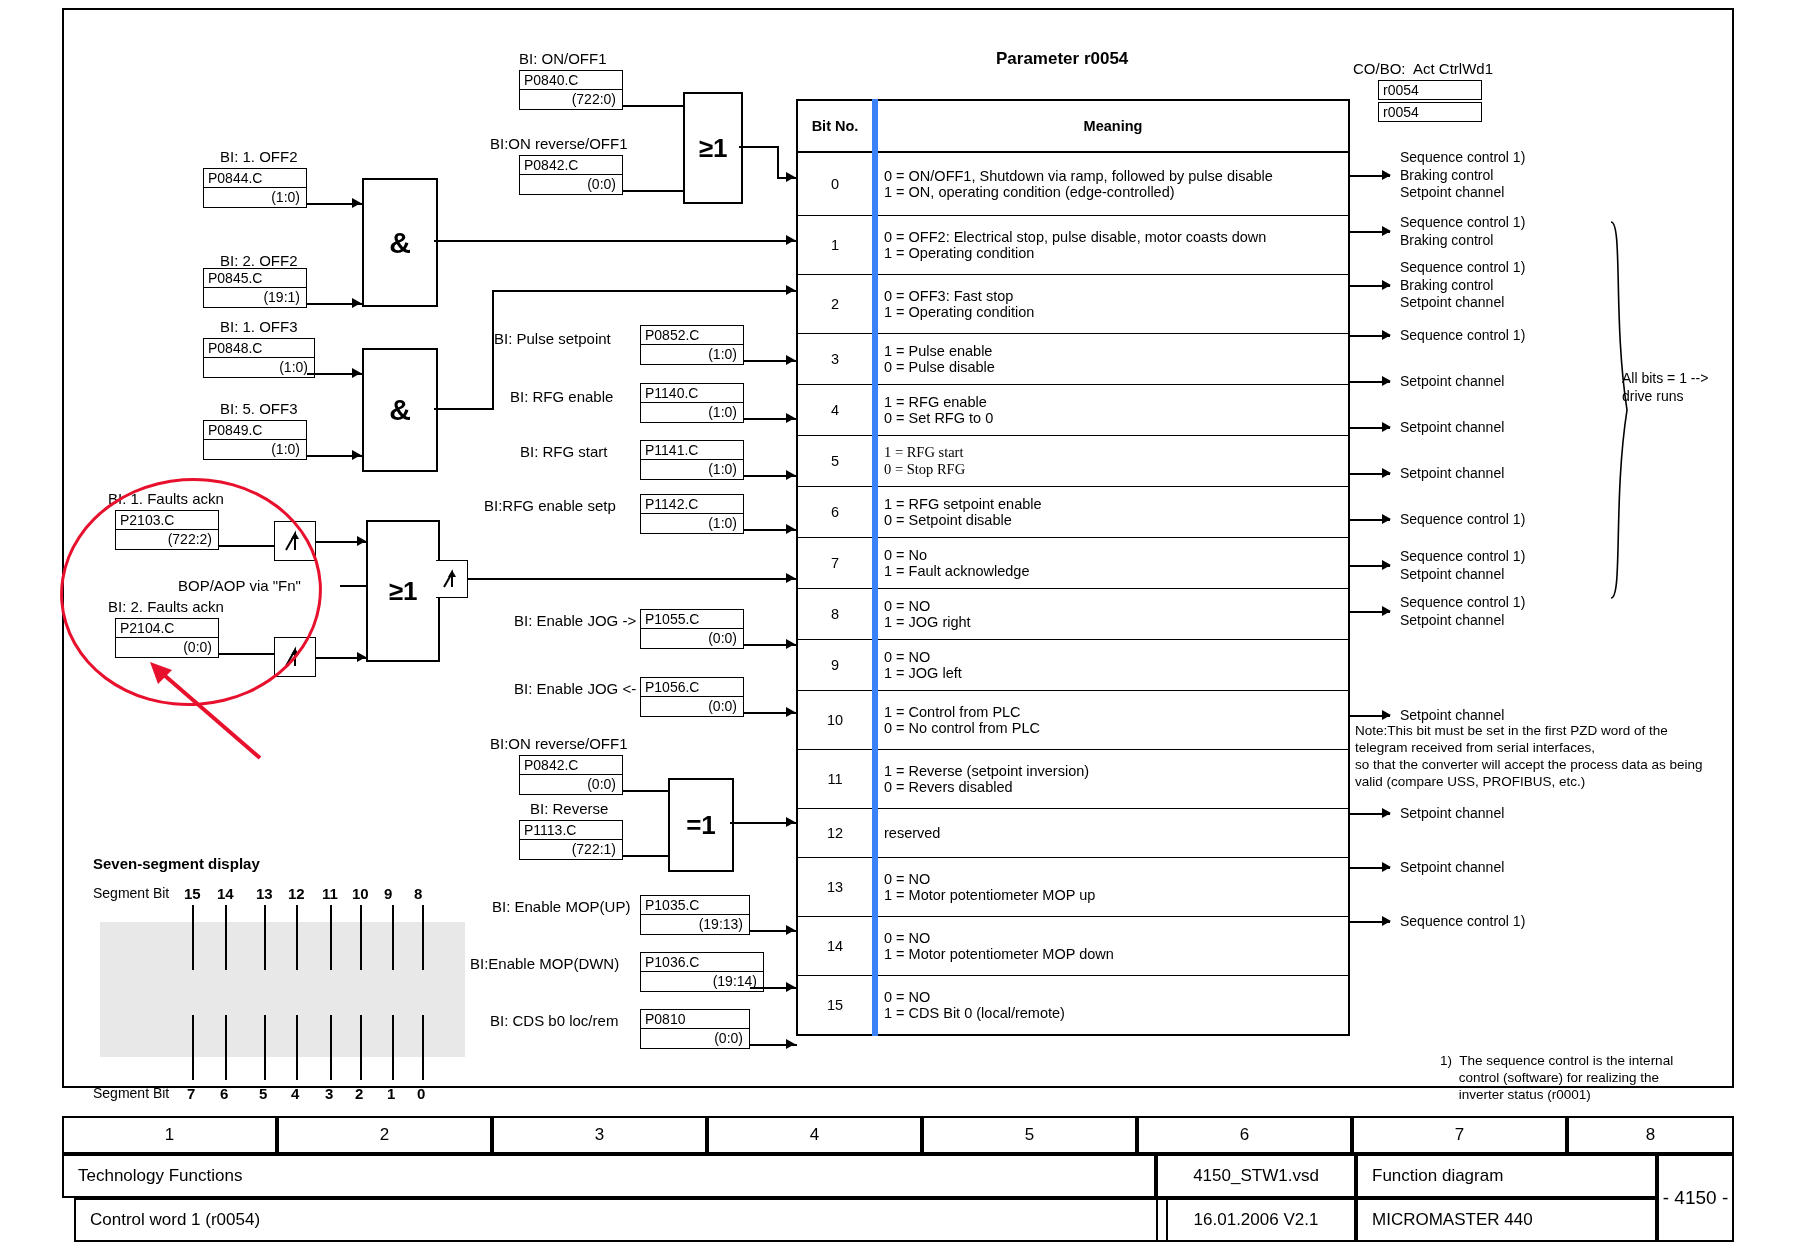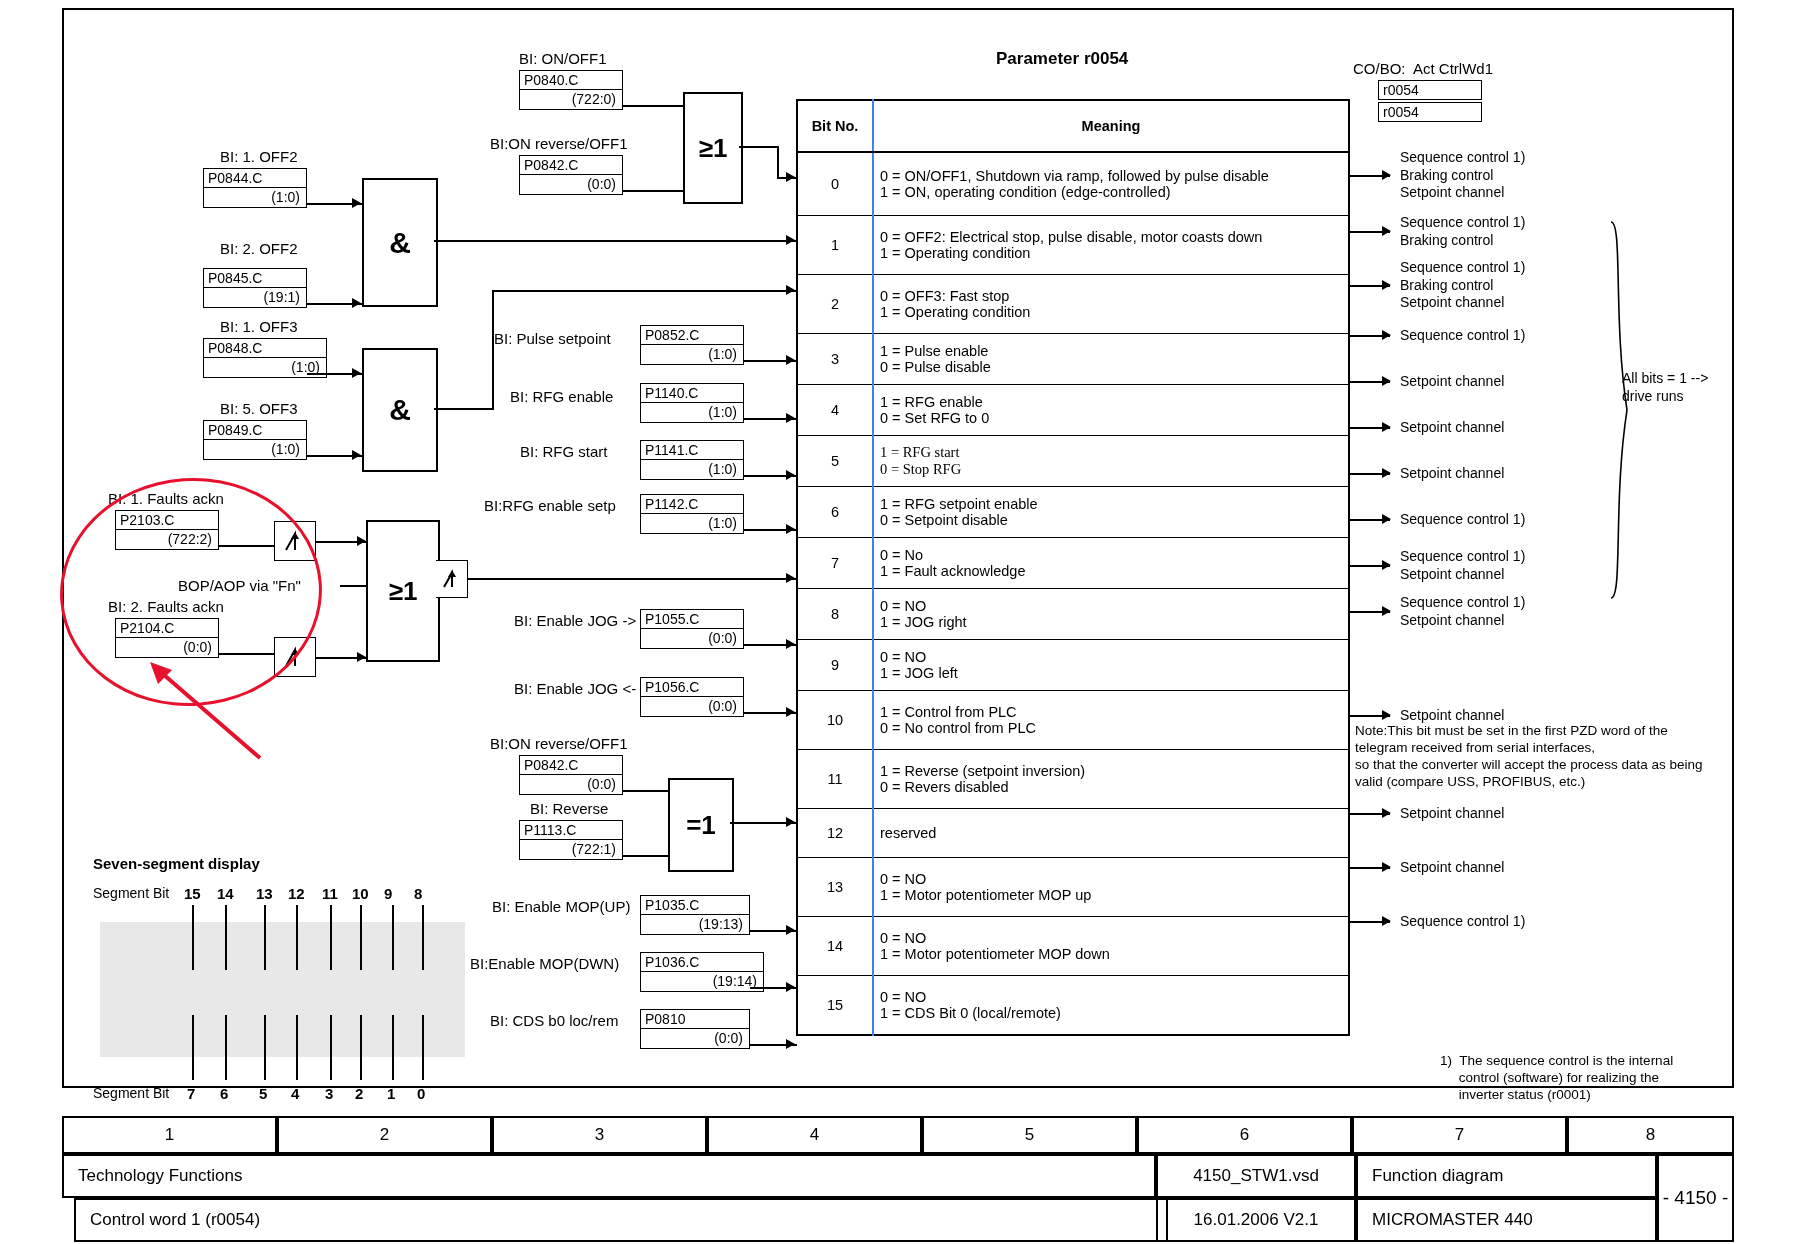--- a/index.html
+++ b/index.html
@@ -11,21 +11,21 @@
   
   .pbox{position:absolute;box-sizing:border-box;border:1.5px solid #000;background:#fff;font-size:14px;}
   .pbox .l1{padding:1px 4px;border-bottom:1.5px solid #000;}
   .pbox .l2{padding:1px 6px 1px 4px;text-align:right;}
   
   .gate{position:absolute;border:2px solid #000;background:#fff;display:flex;align-items:center;justify-content:center;font-size:30px;font-weight:bold;}
   .gate.sm{font-size:26px;}
   
   .tbl{position:absolute;left:796px;top:99px;width:554px;border:2px solid #000;border-collapse:collapse;background:#fff;}
   .tbl td{border:1px solid #000;font-size:14.5px;padding:3px 6px;vertical-align:middle;}
-  .tbl td.bit{width:62px;text-align:center;border-right:2px solid #3b82f6;border-radius:9px;}
+  .tbl td.bit{width:62px;text-align:center;border-right:6px solid #3b82f6;border-radius:9px;}
   .tbl tr.head td{font-weight:bold;text-align:center;border-bottom:2px solid #000;height:44px;}
   
   .ln{position:absolute;background:#000;}
   .hl{height:1.5px;}
   .vl{width:1.5px;}
   .arrow{position:absolute;width:0;height:0;border-left:9px solid #000;border-top:5px solid transparent;border-bottom:5px solid transparent;}
   
   .ellipse{position:absolute;border:3px solid #e8112d;border-radius:50%;}
   .redbox{position:absolute;border:3px solid #e8112d;background:#fff;color:#e8112d;font-size:22px;font-weight:bold;display:flex;align-items:center;justify-content:center;}
   
@@ -72,34 +72,34 @@
   <div class="arrow" style="left:786px;top:172px;"></div>
 
   <div class="txt" style="left:220px;top:148px;">BI: 1. OFF2</div>
   <div class="pbox" style="left:203px;top:168px;width:104px;height:40px;">
     <div class="l1">P0844.C</div>
     <div class="l2">(1:0)</div>
   </div>
   <div class="ln hl" style="left:307px;top:203px;width:55px;"></div>
   <div class="arrow" style="left:352px;top:198px;"></div>
 
-  <div class="txt" style="left:220px;top:240px;text-align:right;">BI: 2. OFF2</div>
+  <div class="txt" style="left:220px;top:252px;text-align:right;">BI: 2. OFF2</div>
   <div class="pbox" style="left:203px;top:268px;width:104px;height:40px;">
     <div class="l1">P0845.C</div>
     <div class="l2">(19:1)</div>
   </div>
   <div class="ln hl" style="left:307px;top:303px;width:55px;"></div>
   <div class="arrow" style="left:352px;top:298px;"></div>
 
   <div class="gate" style="left:362px;top:178px;width:72px;height:125px;">&amp;</div>
   <div class="ln hl" style="left:434px;top:240px;width:363px;"></div>
   <div class="arrow" style="left:786px;top:235px;"></div>
 
   <div class="txt" style="left:220px;top:318px;">BI: 1. OFF3</div>
-  <div class="pbox" style="left:203px;top:338px;width:124px;height:40px;">
+  <div class="pbox" style="left:203px;top:338px;width:112px;height:40px;">
     <div class="l1">P0848.C</div>
     <div class="l2">(1:0)</div>
   </div>
   <div class="ln hl" style="left:307px;top:373px;width:55px;"></div>
   <div class="arrow" style="left:352px;top:368px;"></div>
 
   <div class="txt" style="left:220px;top:400px;">BI: 5. OFF3</div>
   <div class="pbox" style="left:203px;top:420px;width:104px;height:40px;">
     <div class="l1">P0849.C</div>
     <div class="l2">(1:0)</div>

